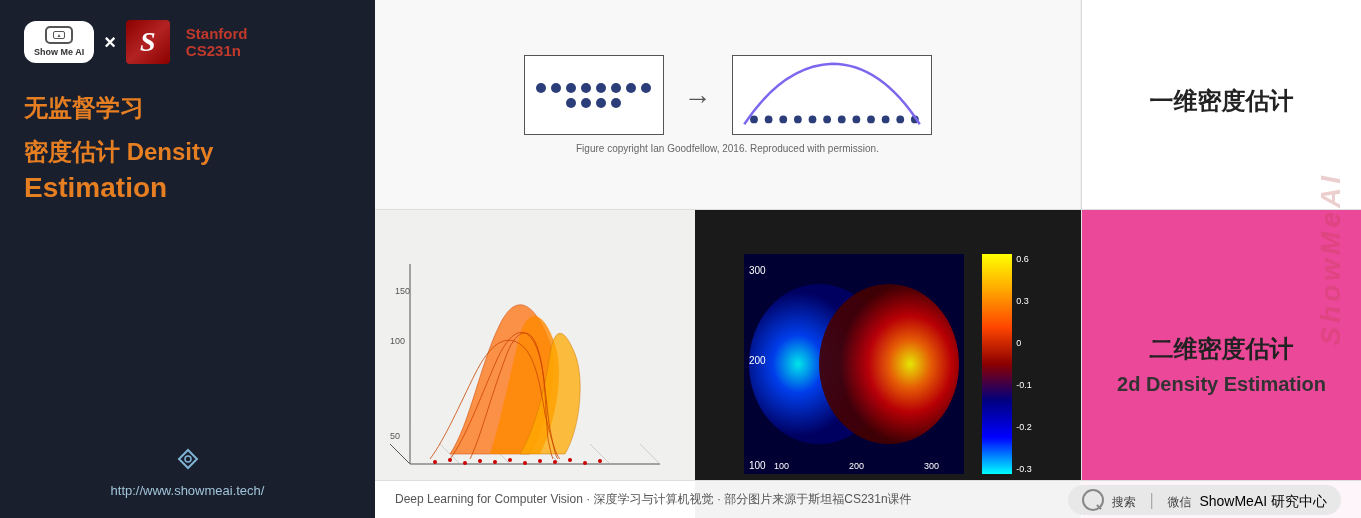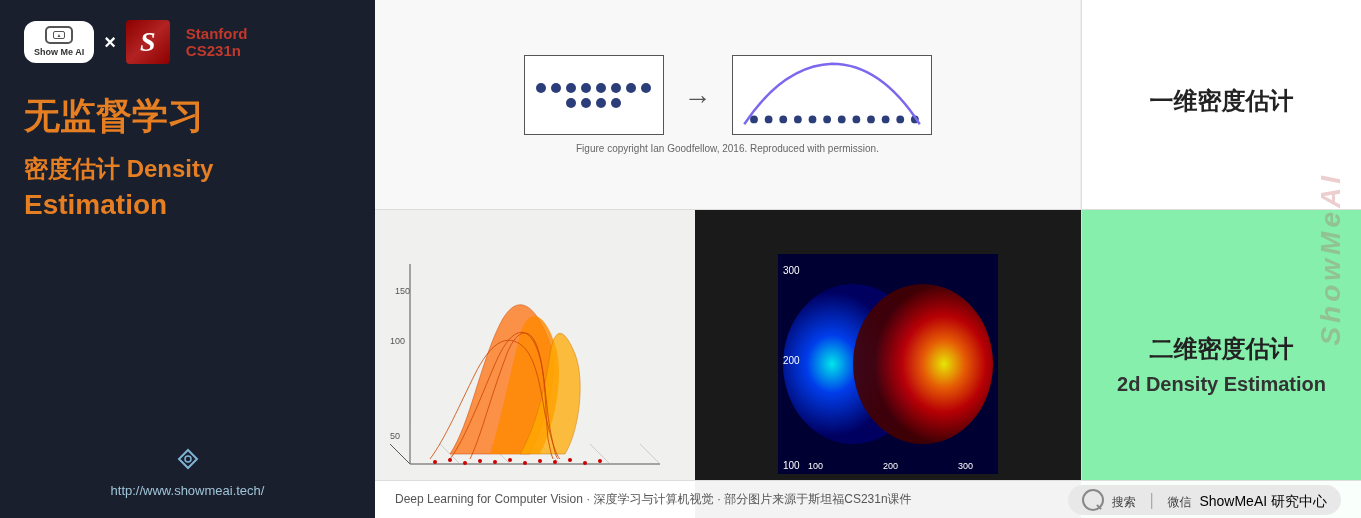--- a/index.html
+++ b/index.html
@@ -122,21 +122,21 @@
     .main-title {
       font-size: 36px;
       color: white;
       letter-spacing: 12px;
       font-weight: 400;
       margin-bottom: 20px;
       text-align: center;
     }
 
     .subtitle1 {
-      font-size: 36px;
+      font-size: 24px;
       color: #e67e22;
       font-weight: bold;
       margin-bottom: 12px;
     }
 
     .subtitle2 {
       font-size: 24px;
       color: #e67e22;
       font-weight: bold;
       margin-bottom: 4px;
@@ -330,21 +330,21 @@
       justify-content: space-between;
       height: 220px;
       margin-left: 4px;
       font-size: 9px;
       color: white;
     }
 
     .label-2d {
       width: 280px;
       min-width: 280px;
-      background: #86efac;
+      background: #ec4899;
       display: flex;
       flex-direction: column;
       align-items: center;
       justify-content: center;
       padding: 20px;
       border-left: 1px solid #ddd;
     }
 
     .footer-bar {
       position: absolute;
@@ -626,20 +626,31 @@
 
                 <text x="5" y="20" font-size="10" fill="white">300</text>
                 <text x="5" y="110" font-size="10" fill="white">200</text>
                 <text x="5" y="215" font-size="10" fill="white">100</text>
                 <text x="30" y="215" font-size="9" fill="white">100</text>
                 <text x="105" y="215" font-size="9" fill="white">200</text>
                 <text x="180" y="215" font-size="9" fill="white">300</text>
               </svg>
             </div>
 
+            <div style="display:flex;align-items:stretch;margin-left:8px;">
+              <div class="colorbar"></div>
+              <div class="colorbar-labels">
+                <span>0.6</span>
+                <span>0.3</span>
+                <span>0</span>
+                <span>-0.1</span>
+                <span>-0.2</span>
+                <span>-0.3</span>
+              </div>
+            </div>
           </div>
         </div>
 
         <div class="label-2d">
           <div class="label-title-cn">二维密度估计</div>
           <div class="label-title-en">2d Density Estimation</div>
         </div>
       </div>
 
     </div>

